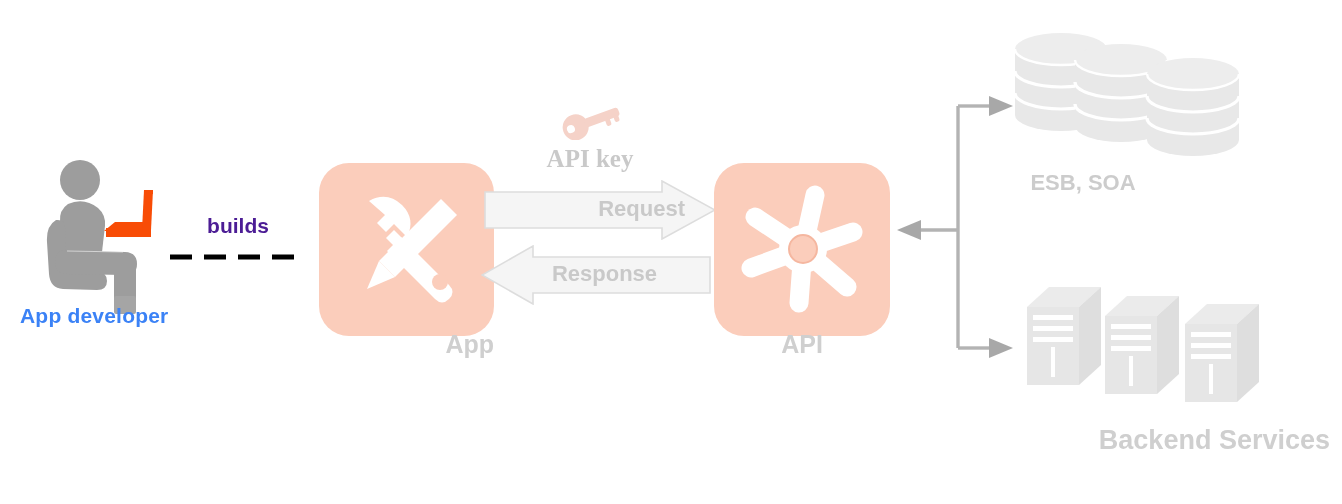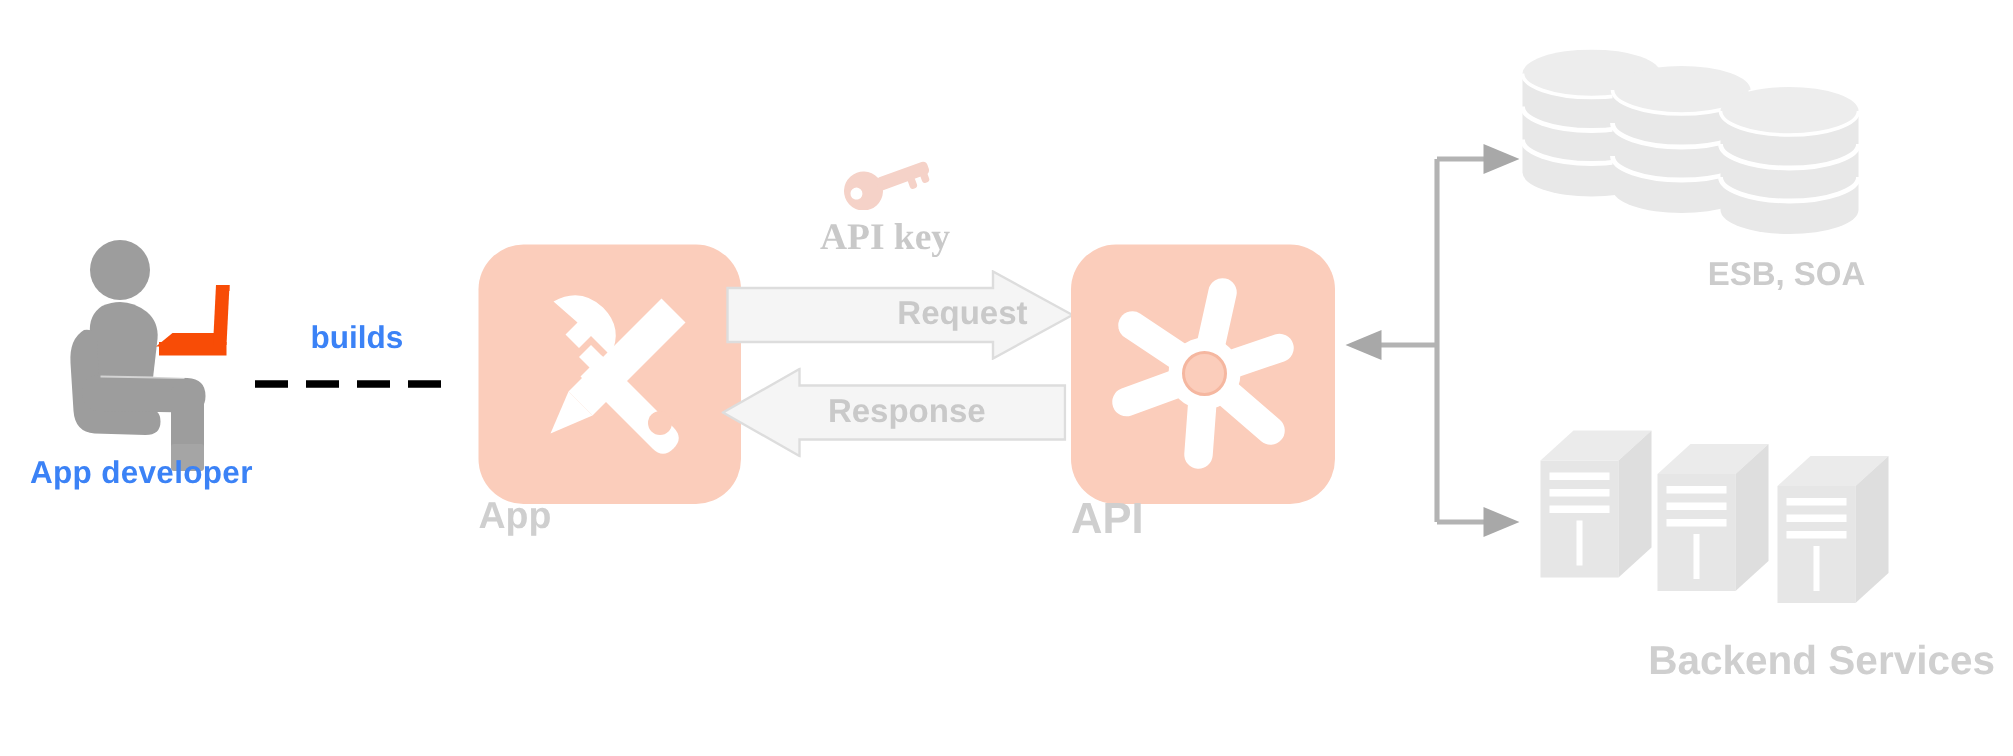--- a/index.html
+++ b/index.html
@@ -13,32 +13,32 @@
   
   #developer-figure{left:36px;top:158px;width:140px;height:156px;}
   #developer-label{
     left:20px;top:304px;width:240px;
     font-size:21px;font-weight:bold;color:#3b82f6;letter-spacing:.2px;
   }
 
   
   #builds-label{
     left:168px;top:214px;width:140px;text-align:center;
-    font-size:21px;font-weight:bold;color:#3b82f6;
+    font-size:21px;font-weight:bold;color:#4c1d95;
   }
   #builds-dash{left:168px;top:246px;width:136px;height:6px;}
 
   
   #app-box{
     left:319px;top:163px;width:175px;height:173px;
     background:#fbcdbb;border-radius:30px;
   }
   #app-icon{left:339px;top:181px;width:136px;height:136px;}
   #app-label{
-    left:319px;top:330px;width:175px;text-align:left;
+    left:319px;top:330px;width:175px;text-align:right;
     font-size:25px;font-weight:bold;color:#cfcfcf;
   }
 
   
   #apikey-icon{left:557px;top:100px;width:66px;height:40px;}
   #apikey-label{
     left:490px;top:145px;width:200px;text-align:center;
     font-size:25px;font-weight:bold;color:#c9c9c9;font-family:Liberation Serif, serif;
   }
 
@@ -54,31 +54,31 @@
     font-size:22px;font-weight:bold;color:#c9c9c9;
   }
 
   
   #api-box{
     left:714px;top:163px;width:176px;height:173px;
     background:#fbcdbb;border-radius:30px;
   }
   #api-icon{left:729px;top:175px;width:148px;height:148px;}
   #api-label{
-    left:714px;top:330px;width:176px;text-align:left;
-    font-size:29px;font-weight:bold;color:#cfcfcf;
+    left:714px;top:330px;width:176px;text-align:center;
+    font-size:25px;font-weight:bold;color:#cfcfcf;
   }
 
   
   #backend-connector{left:893px;top:92px;width:120px;height:270px;}
 
   
   #database-stack{left:1013px;top:33px;width:252px;height:125px;}
   #database-label{
-    left:1048px;top:168px;width:286px;text-align:center;
+    left:940px;top:168px;width:286px;text-align:center;
     font-size:22px;font-weight:bold;color:#cccccc;line-height:29px;
   }
 
   
   #server-stack{left:1025px;top:282px;width:238px;height:122px;}
   #backend-label{
     left:960px;top:425px;width:370px;text-align:right;
     font-size:27px;font-weight:bold;color:#cfcfcf;
   }
 </style>

